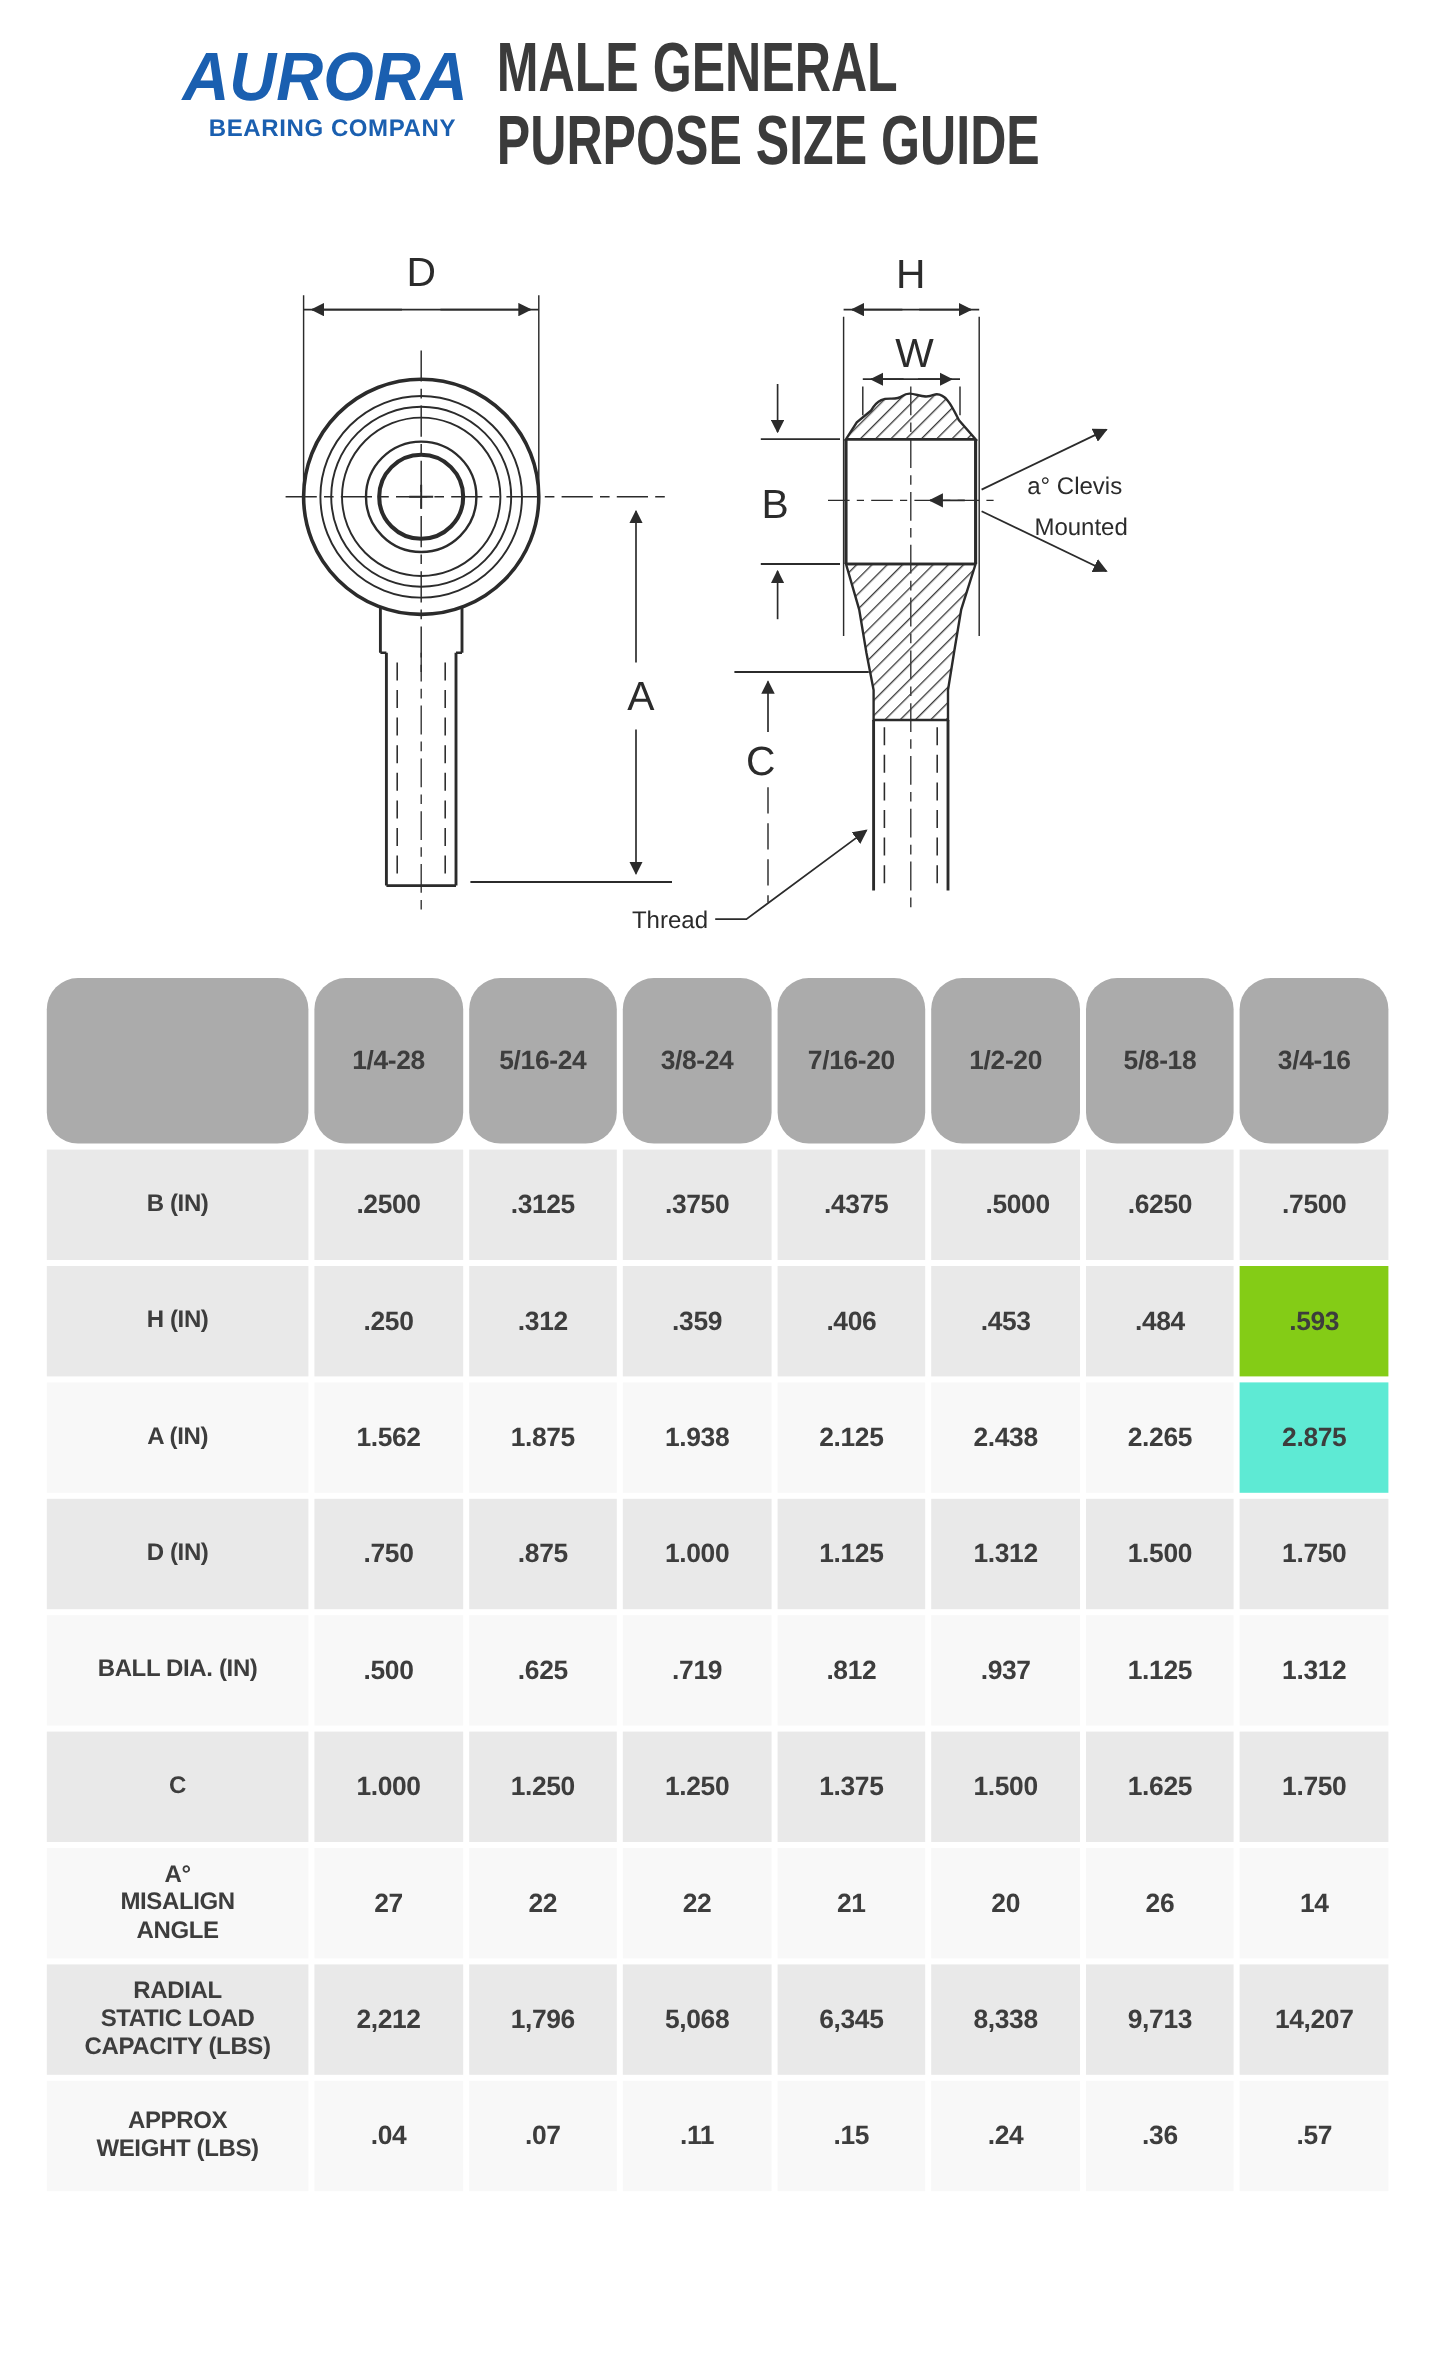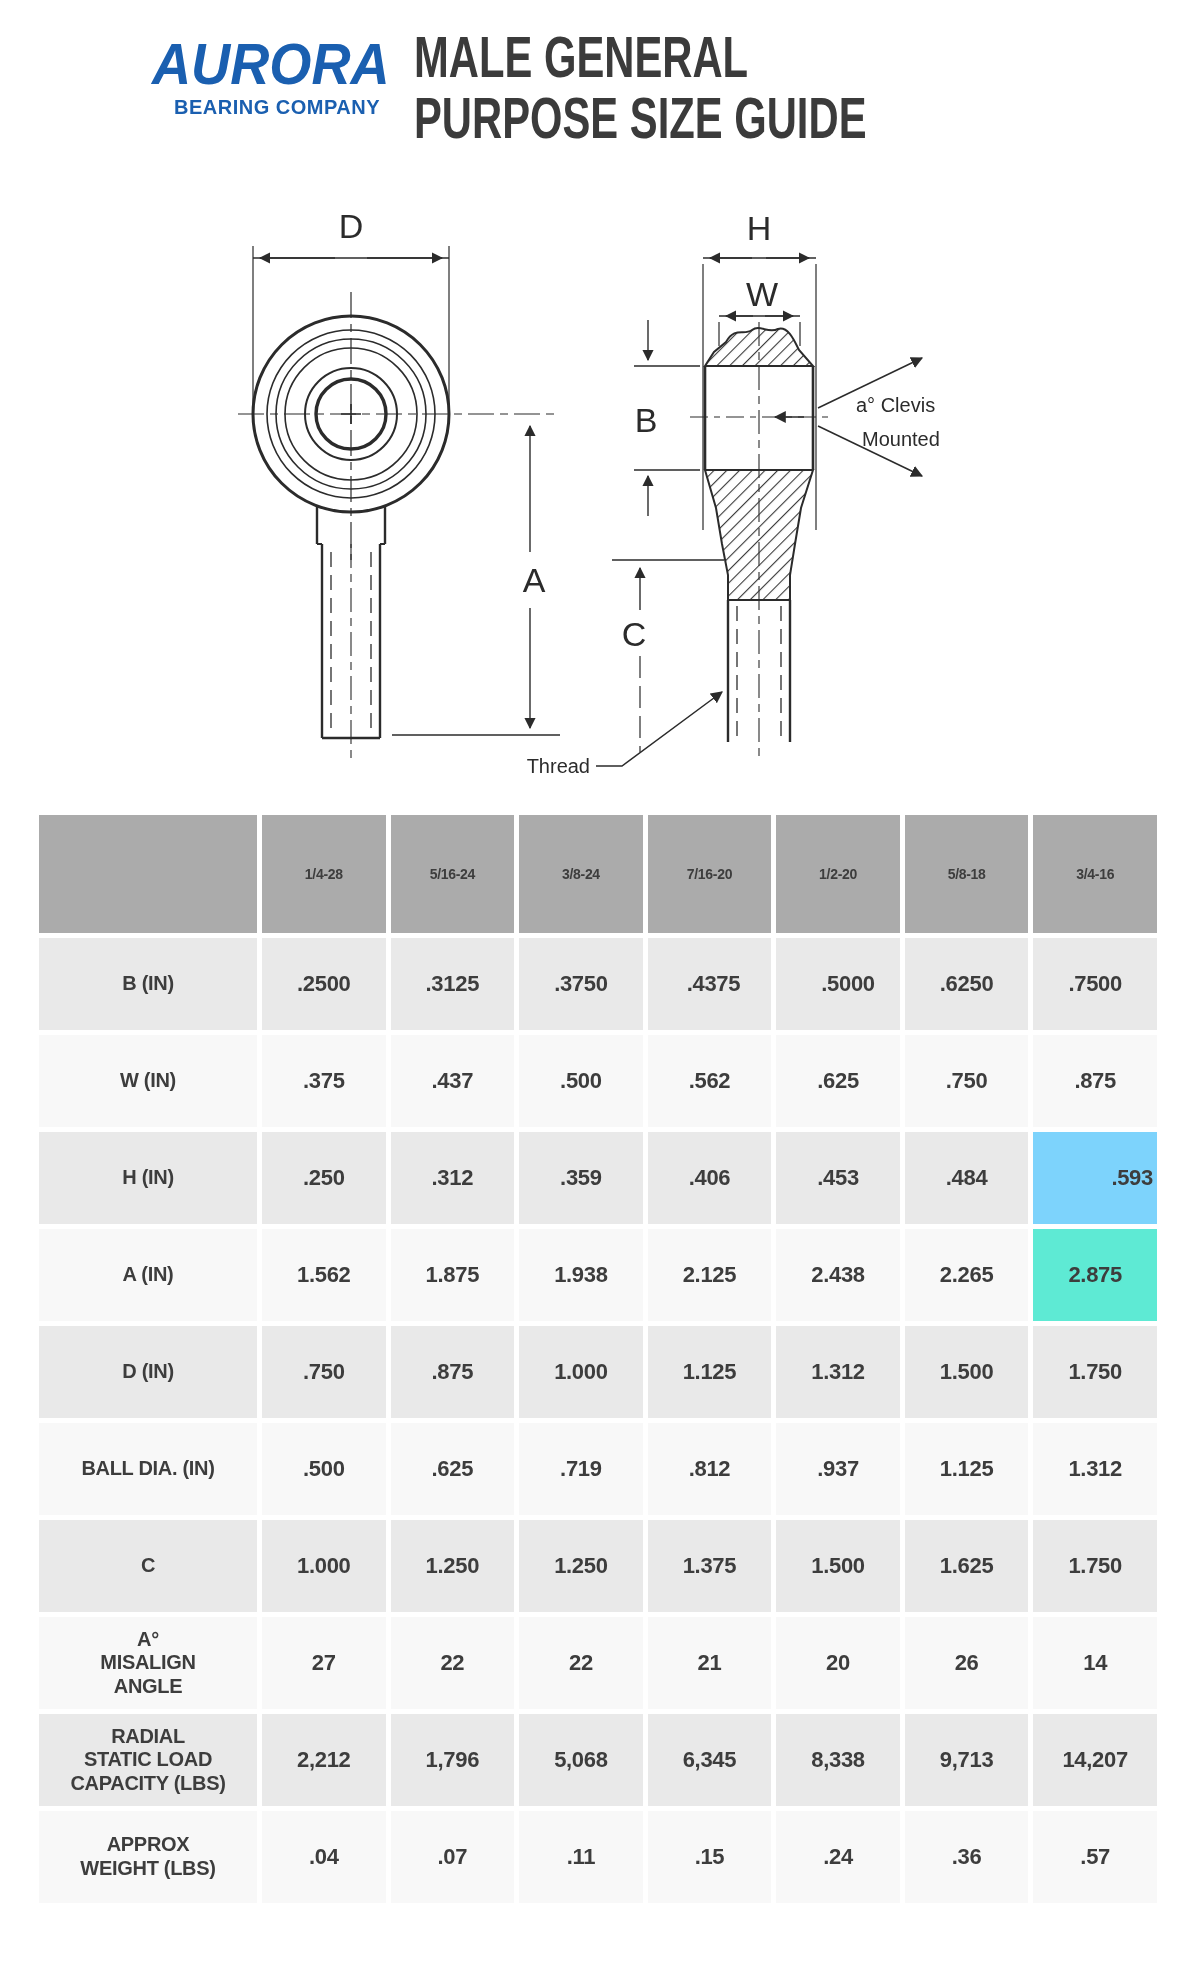--- a/index.html
+++ b/index.html
@@ -18,21 +18,21 @@
   .diagram-svg{position:absolute;left:0;top:0;width:1200px;height:810px;}
   .diagram-svg text{font-family:"Liberation Sans",sans-serif;fill:#2b2b2b;}
   .dim-label{font-size:34px;font-weight:400;}
   .note-label{font-size:20px;font-weight:400;}
 
   
   .size-table{position:absolute;left:34px;top:810px;border-collapse:separate;border-spacing:5px;
               table-layout:fixed;width:1128px;color:#3d3d3d;}
   .size-table th,.size-table td{text-align:center;vertical-align:middle;padding:0 4px;
               letter-spacing:-.3px;font-weight:700;}
-  .size-table th{height:118px;font-size:14px;}
+  .size-table th{height:138px;font-size:22px;border-radius:26px;}
   .size-table td{height:92px;font-size:22px;}
   .size-table td.row-label{font-size:20px;line-height:1.18;white-space:pre-line;}
 </style>
 </head>
 <body>
 
 <div class="logo">
   <div class="logo-name" style="color: rgb(26, 95, 176);">AURORA</div>
   <div class="logo-tagline" style="color: rgb(26, 95, 176);">BEARING COMPANY</div>
 </div>
@@ -153,38 +153,28 @@
         <td class="row-label" style="background: rgb(233, 233, 233);">B (IN)</td>
         <td style="background: rgb(233, 233, 233);">.2500</td>
         <td style="background: rgb(233, 233, 233);">.3125</td>
         <td style="background: rgb(233, 233, 233);">.3750</td>
         <td style="background: rgb(233, 233, 233); padding-left: 12px;">.4375</td>
         <td style="background: rgb(233, 233, 233); padding-left: 24px;">.5000</td>
         <td style="background: rgb(233, 233, 233);">.6250</td>
         <td style="background: rgb(233, 233, 233);">.7500</td>
       </tr>
       <tr>
-        <td class="row-label" style="background: rgb(248, 248, 248);">W (IN)</td>
-        <td style="background: rgb(248, 248, 248);">.375</td>
-        <td style="background: rgb(248, 248, 248);">.437</td>
-        <td style="background: rgb(248, 248, 248);">.500</td>
-        <td style="background: rgb(248, 248, 248);">.562</td>
-        <td style="background: rgb(248, 248, 248);">.625</td>
-        <td style="background: rgb(248, 248, 248);">.750</td>
-        <td style="background: rgb(248, 248, 248);">.875</td>
-      </tr>
-      <tr>
         <td class="row-label" style="background: rgb(233, 233, 233);">H (IN)</td>
         <td style="background: rgb(233, 233, 233);">.250</td>
         <td style="background: rgb(233, 233, 233);">.312</td>
         <td style="background: rgb(233, 233, 233);">.359</td>
         <td style="background: rgb(233, 233, 233);">.406</td>
         <td style="background: rgb(233, 233, 233);">.453</td>
         <td style="background: rgb(233, 233, 233);">.484</td>
-        <td style="background: #7dd3fc; text-align: right;">.593</td>
+        <td style="background: #84cc16;">.593</td>
       </tr>
       <tr>
         <td class="row-label" style="background: rgb(248, 248, 248);">A (IN)</td>
         <td style="background: rgb(248, 248, 248);">1.562</td>
         <td style="background: rgb(248, 248, 248);">1.875</td>
         <td style="background: rgb(248, 248, 248);">1.938</td>
         <td style="background: rgb(248, 248, 248);">2.125</td>
         <td style="background: rgb(248, 248, 248);">2.438</td>
         <td style="background: rgb(248, 248, 248);">2.265</td>
         <td style="background: #5eead4;">2.875</td>

